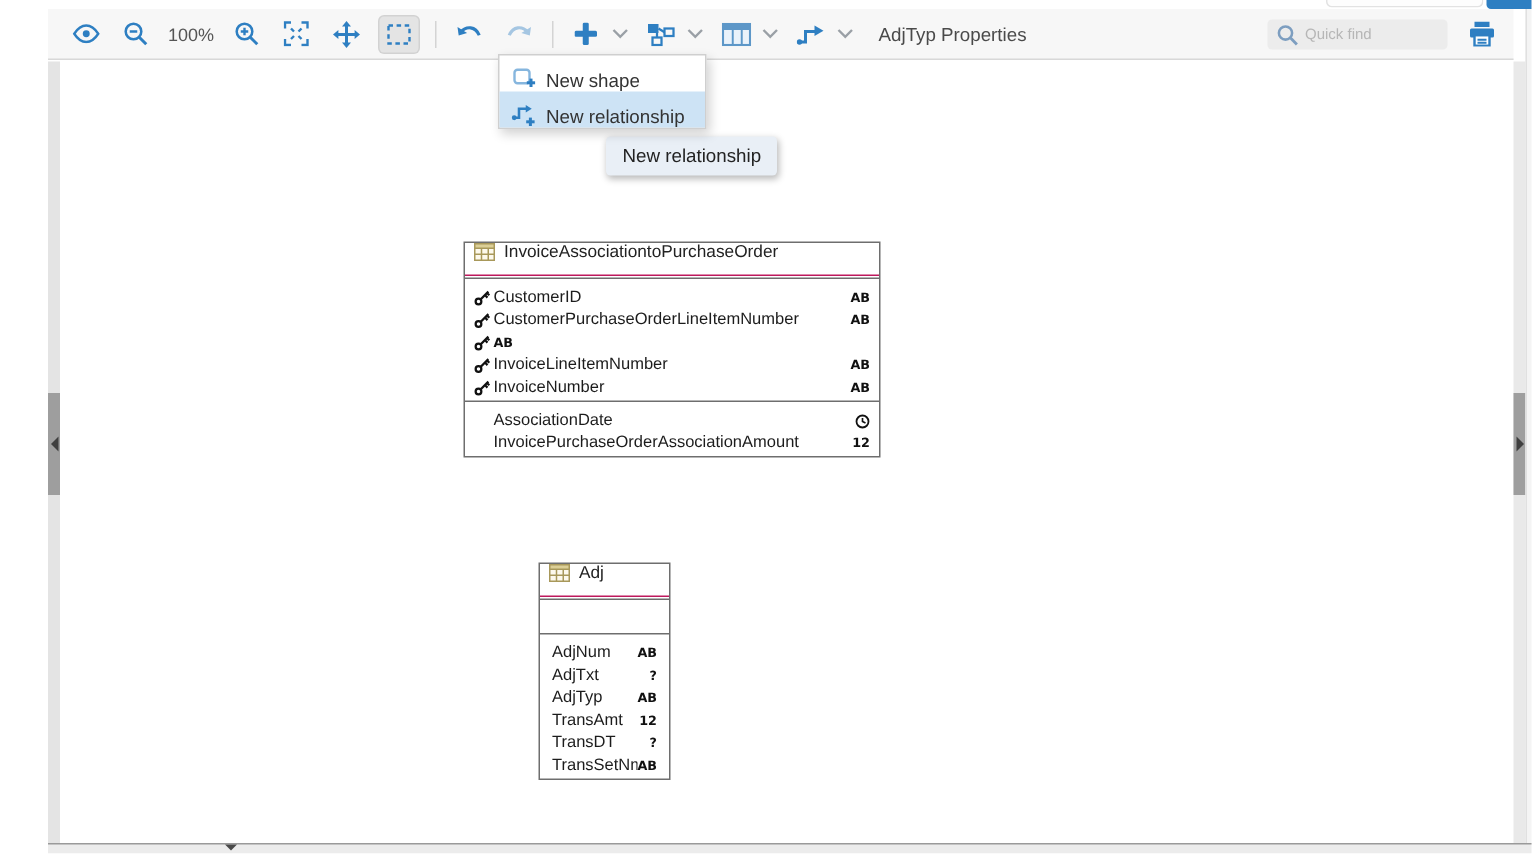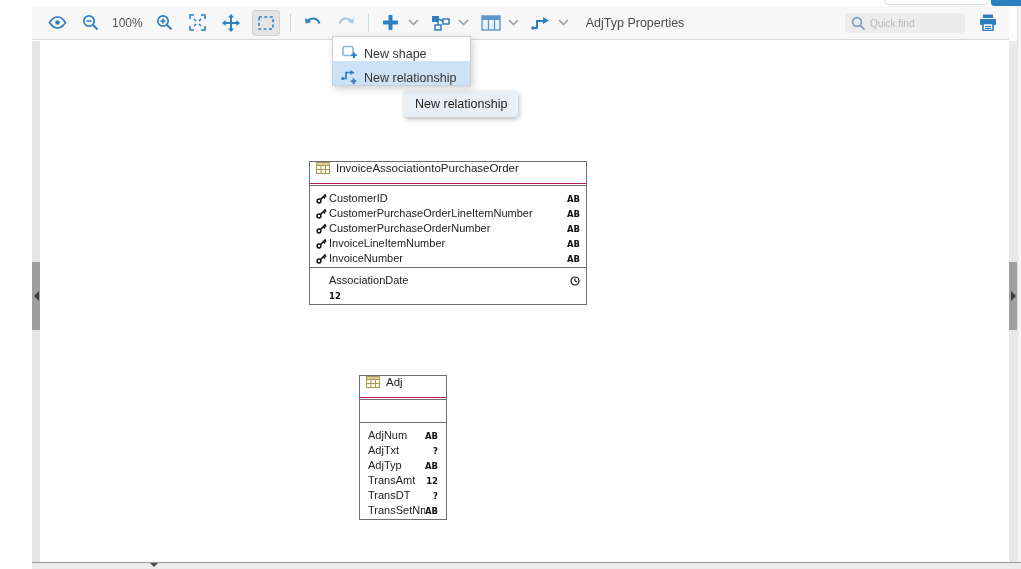--- a/index.html
+++ b/index.html
@@ -310,21 +310,20 @@
           <span class="aname">CustomerPurchaseOrderLineItemNumber</span>
           <span class="atype">AB</span>
         </div>
         <div class="erow">
           <span class="kicon">
               <svg width="11" height="11" viewBox="0 0 11 11" stroke="#111" stroke-width="1.5" fill="none">
                 <circle cx="3" cy="8" r="1.9"></circle>
                 <path d="M4.5 6.5 L9.6 1.4 M7.3 3.7 L9 5.4 M8.7 2.3 L10.2 3.8"></path>
               </svg>
             </span>
-          <span class="aname">CustomerPurchaseOrderNumber</span>
           <span class="atype">AB</span>
         </div>
         <div class="erow">
           <span class="kicon">
               <svg width="11" height="11" viewBox="0 0 11 11" stroke="#111" stroke-width="1.5" fill="none">
                 <circle cx="3" cy="8" r="1.9"></circle>
                 <path d="M4.5 6.5 L9.6 1.4 M7.3 3.7 L9 5.4 M8.7 2.3 L10.2 3.8"></path>
               </svg>
             </span>
           <span class="aname">InvoiceLineItemNumber</span>
@@ -347,20 +346,21 @@
           <span class="aname">AssociationDate</span>
           <span class="atype">
               <svg width="10" height="10" viewBox="0 0 10 10">
                 <circle cx="5" cy="5" r="4" fill="none" stroke="#111" stroke-width="1.2"></circle>
                 <path d="M5 2.6 L5 5 L7 6" fill="none" stroke="#111" stroke-width="1.1"></path>
               </svg>
             </span>
         </div>
         <div class="erow">
           <span class="noicon"></span>
+          <span class="aname">InvoicePurchaseOrderAssociationAmount</span>
           <span class="atype">12</span>
         </div>
       </div>
     </div>
   </div>
 
   <div class="entity entity-adj" style="left:327px; top:375px; width:88px;">
     <div class="entity-header">
       <span>
           <svg width="14" height="12" viewBox="0 0 14 12">

